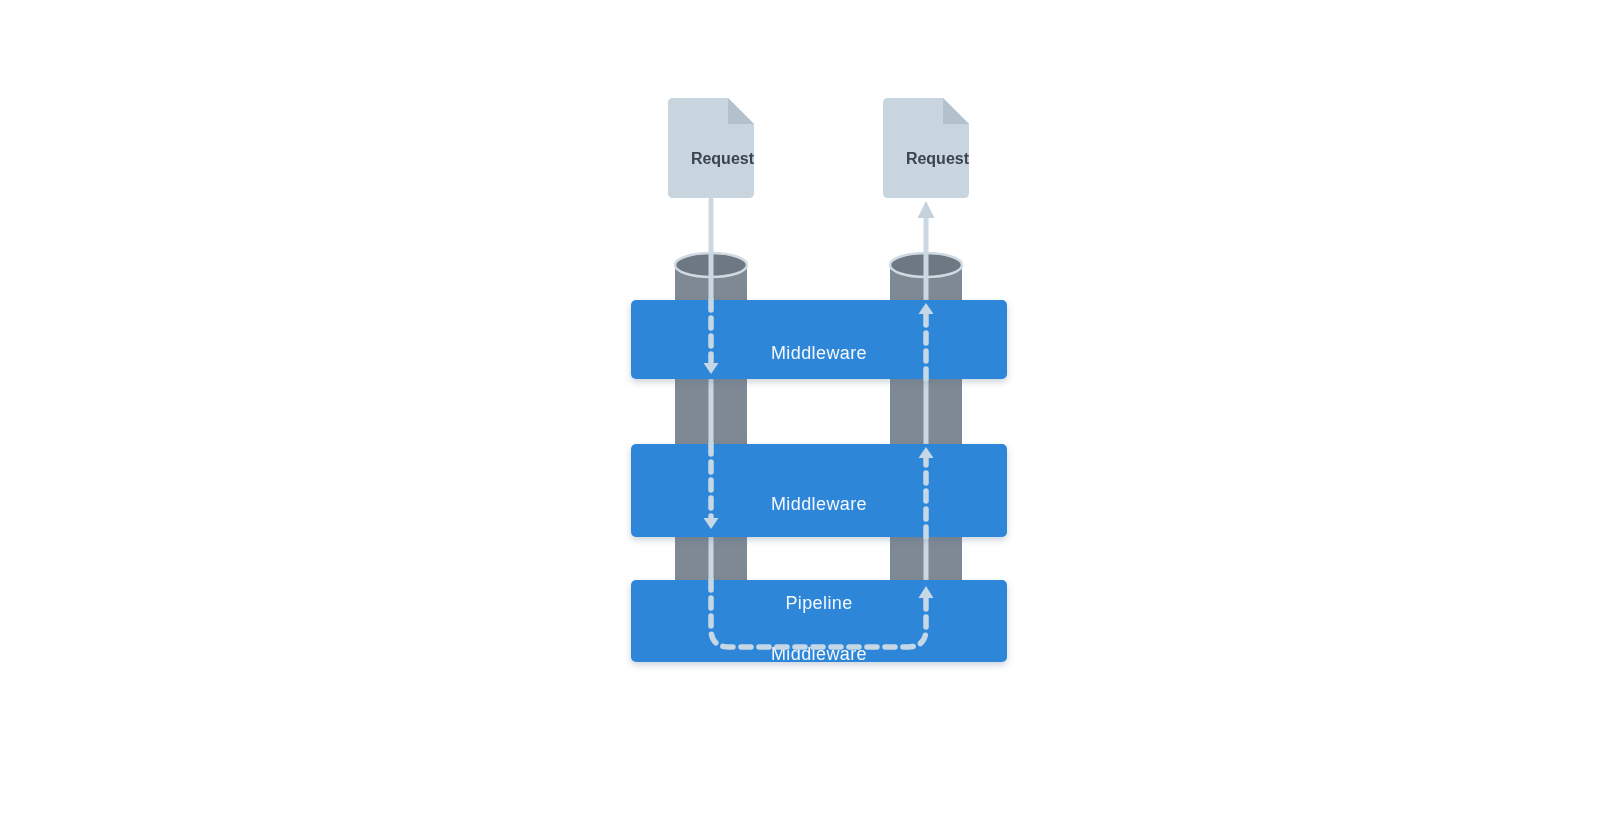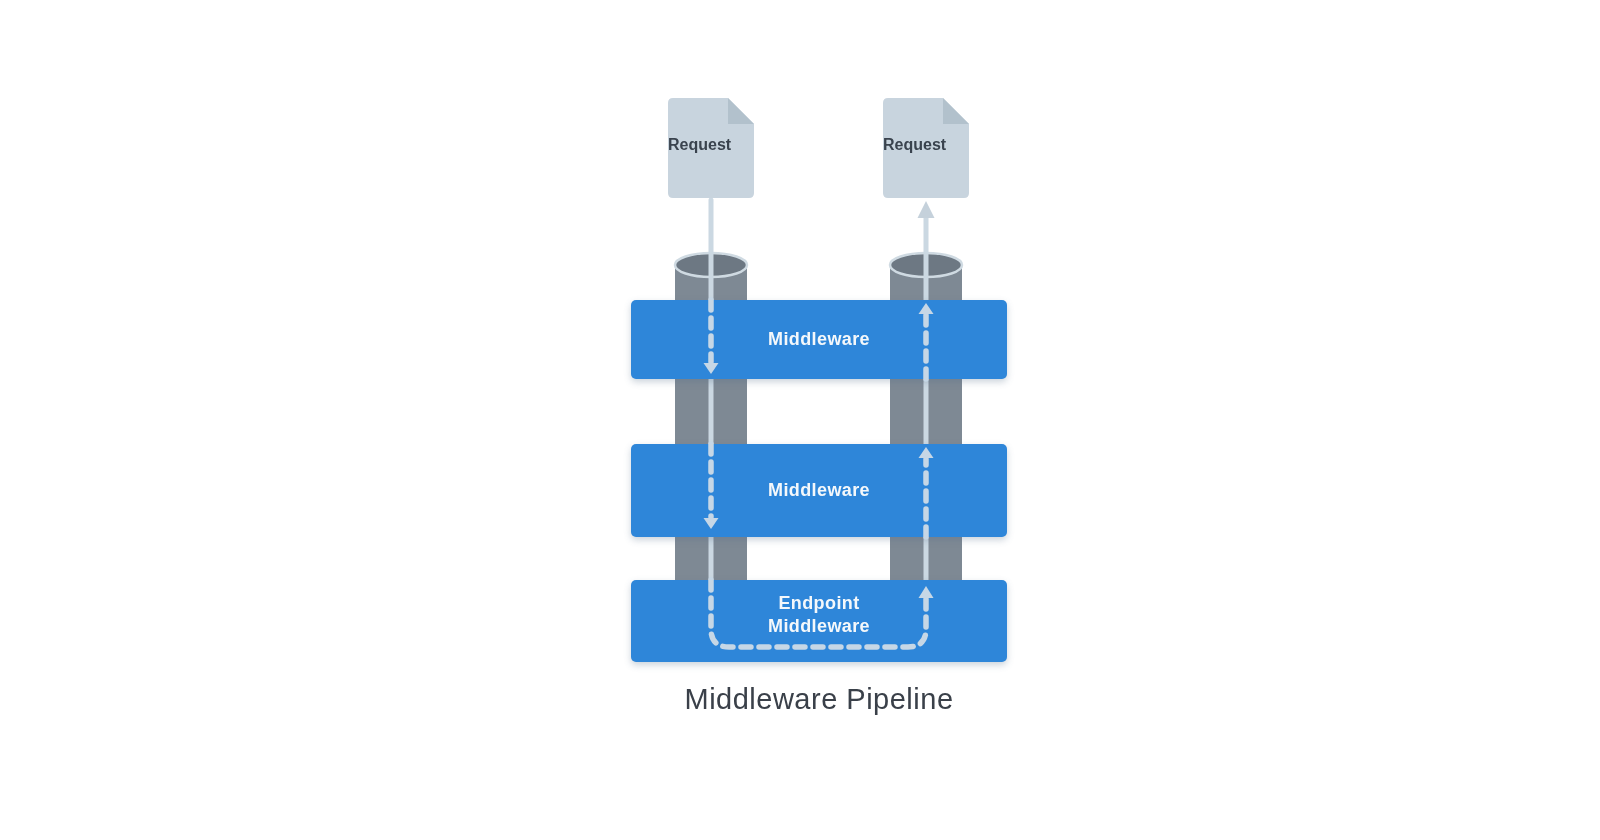--- a/index.html
+++ b/index.html
@@ -8,26 +8,27 @@
     font-family:"Liberation Sans","DejaVu Sans",sans-serif;
   }
   .layer{position:absolute;left:0;top:0;width:1600px;height:840px;}
   .z1{z-index:1}.z3{z-index:3}
   .bar{
     position:absolute;left:631px;width:376px;background:#2E86D9;border-radius:5px;
     box-shadow:0 3px 7px rgba(84,110,136,.30);
     display:flex;align-items:center;justify-content:center;z-index:2;
   }
   .bar-label{
-    color:#F4F8FB;font-size:18px;font-weight:700;letter-spacing:.4px;line-height:23px;
+    color:#F4F8FB;font-size:18px;font-weight:400;letter-spacing:.4px;line-height:23px;
     text-align:center;
+    margin-top:28px;
   }
   .bar3{flex-direction:column;padding-bottom:12px;box-sizing:border-box;}
   .doc-label{
-    position:absolute;top:136px;width:86px;text-align:left;
+    position:absolute;top:150px;width:86px;text-align:right;
     font-size:16px;font-weight:600;color:#3A434E;z-index:4;
   }
   .diagram-title{
     position:absolute;left:619px;top:683px;width:400px;text-align:center;
     font-size:29px;font-weight:400;color:#3A4049;letter-spacing:.5px;z-index:4;
   }
 </style>
 </head>
 <body>
 
@@ -64,21 +65,21 @@
     </g>
   </svg>
 
   <div class="bar" style="top:300px;height:79px;">
     <span class="bar-label">Middleware</span>
   </div>
   <div class="bar" style="top:444px;height:93px;">
     <span class="bar-label">Middleware</span>
   </div>
   <div class="bar bar3" style="top:580px;height:82px;">
-    <span class="bar-label">Endpoint</span>
+    <span class="bar-label">Pipeline</span>
     <span class="bar-label">Middleware</span>
   </div>
 
   <svg class="layer z3" viewBox="0 0 1600 840">
     <g stroke="#C6D7E6" stroke-width="5.5" stroke-dasharray="10 8" stroke-linecap="round" fill="none">
       <line x1="711" y1="300" x2="711" y2="362" stroke="#C6D7E6"></line>
       <line x1="711" y1="444" x2="711" y2="517" stroke="#C6D7E6"></line>
       <line x1="926" y1="379" x2="926" y2="315" stroke="#C6D7E6"></line>
       <line x1="926" y1="537" x2="926" y2="459" stroke="#C6D7E6"></line>
       <path d="M 711,580 L 711,629 Q 711,647 729,647 L 908,647 Q 926,647 926,629 L 926,599" stroke="#C6D7E6"></path>
@@ -87,15 +88,14 @@
       <polygon points="711,374 703.5,363 718.5,363" fill="#C6D7E6"></polygon>
       <polygon points="711,529 703.5,518 718.5,518" fill="#C6D7E6"></polygon>
       <polygon points="926,303 918.5,314 933.5,314" fill="#C6D7E6"></polygon>
       <polygon points="926,447 918.5,458 933.5,458" fill="#C6D7E6"></polygon>
       <polygon points="926,586 918.5,598 933.5,598" fill="#C6D7E6"></polygon>
     </g>
   </svg>
 
   <div class="doc-label" style="left:668px;">Request</div>
   <div class="doc-label" style="left:883px;">Request</div>
-  <div class="diagram-title">Middleware Pipeline</div>
 
 </div>
 
 </body></html>

